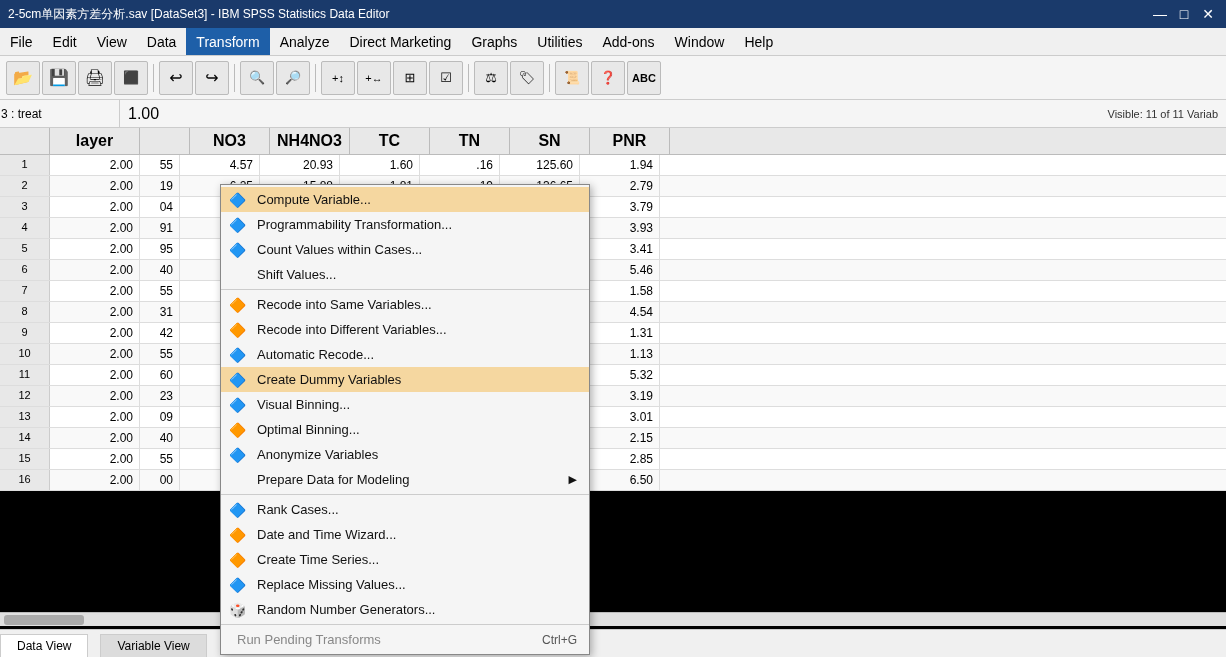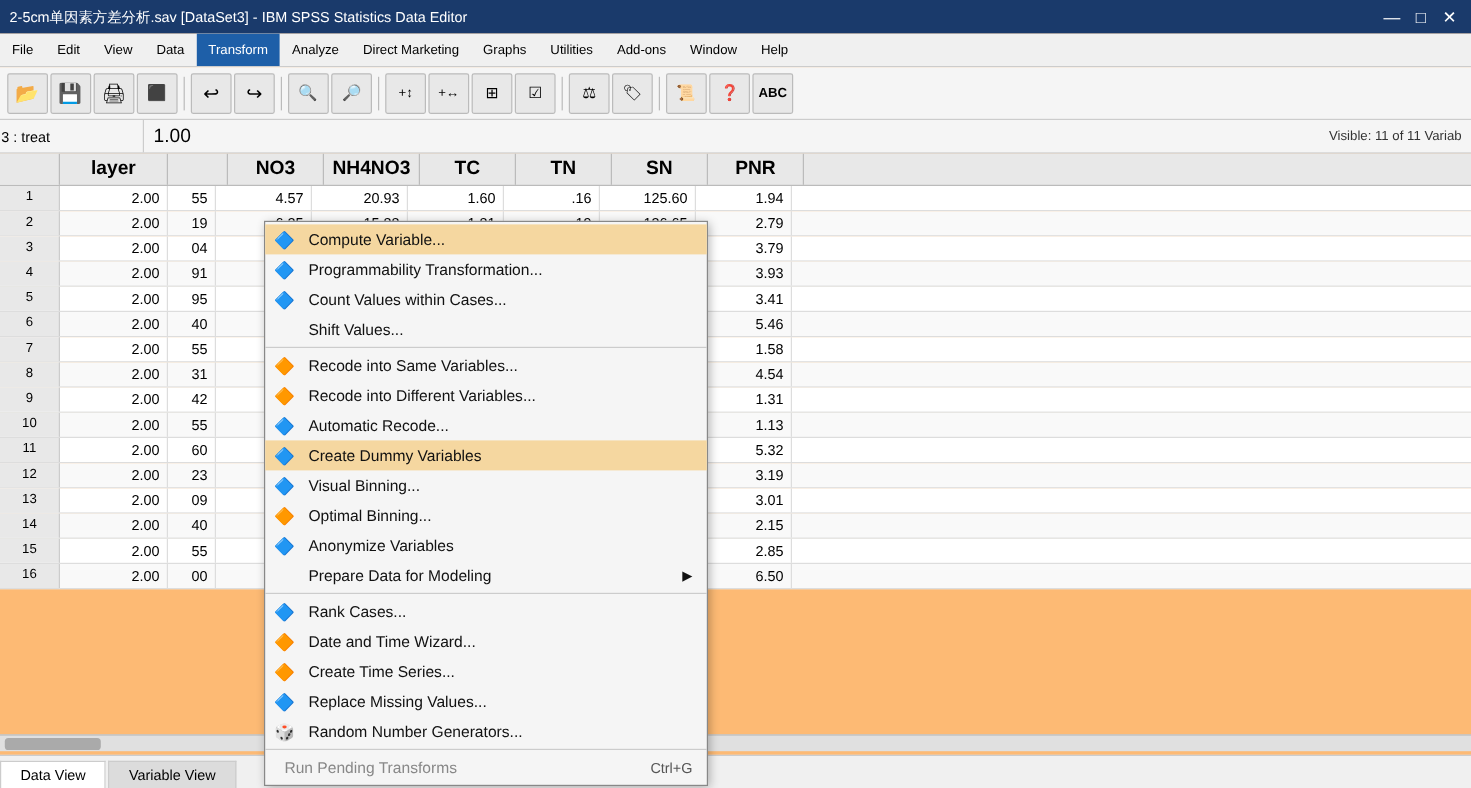--- a/index.html
+++ b/index.html
@@ -31,21 +31,21 @@
       display: flex;
       align-items: center;
       border-bottom: 1px solid #ccc;
     }
     .menu-item {
       padding: 4px 10px;
       cursor: pointer;
       height: 100%;
       display: flex;
       align-items: center;
-      font-size: 11px;
+      font-size: 14px;
     }
     .menu-item.transform-active { background: #1e5fa8; color: white; }
 
     
     .toolbar {
       background: #f5f5f5;
       height: 44px;
       display: flex;
       align-items: center;
       padding: 4px 6px;
@@ -161,21 +161,21 @@
       align-items: flex-end;
       border-top: 1px solid #ccc;
     }
     .tab {
       padding: 4px 16px;
       border: 1px solid #ccc;
       border-bottom: none;
       background: #dcdcdc;
       font-size: 12px;
       cursor: pointer;
-      margin-right: 2px;
+      margin-right: 12px;
     }
     .tab.active { background: #ffffff; font-weight: 500; }
 
     
     .dropdown-overlay {
       position: absolute;
       top: 56px; 
       left: 220px;
       z-index: 1000;
       background: #f5f5f5;
@@ -218,21 +218,21 @@
       border-top: 1px solid #bbb;
       display: flex;
       align-items: center;
     }
 
     .main-wrapper {
       position: relative;
       width: 1226px;
       height: 657px;
       overflow: hidden;
-      background: #fdba74;
+      background: #000000;
     }
 
     .content-area {
       display: flex;
       flex-direction: column;
       height: 100%;
     }
   </style>
 </head>
 <body>

